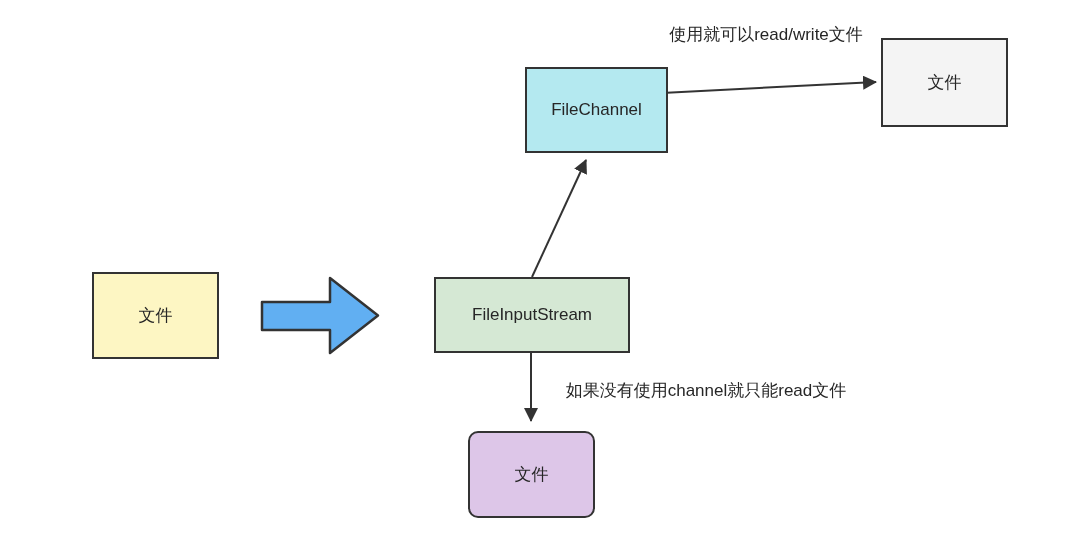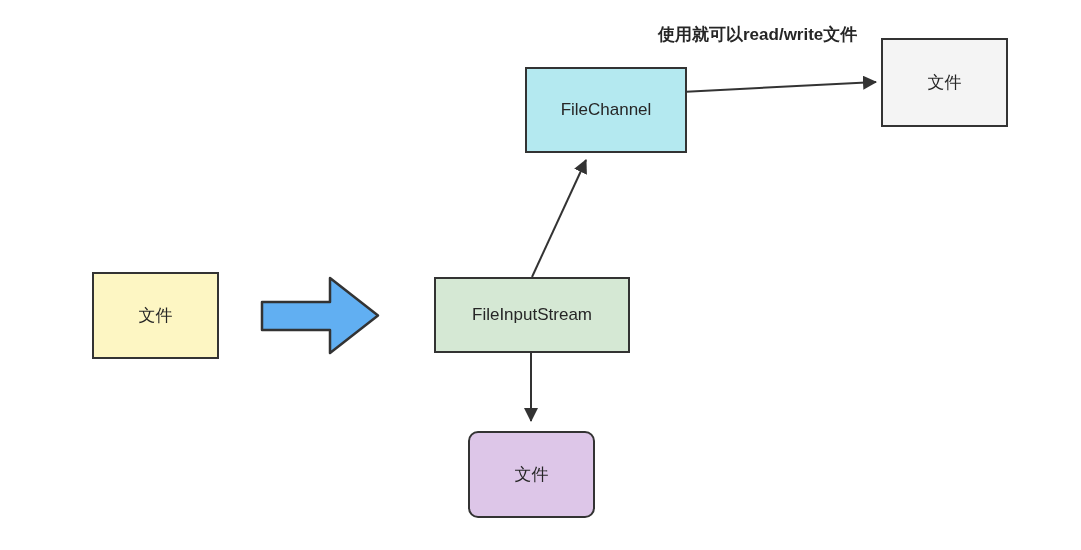--- a/index.html
+++ b/index.html
@@ -28,31 +28,31 @@
     justify-content: center;
     border: 2px solid var(--border, #333);
     font-weight: normal;
     font-size: 17px;
     color: var(--text, #262626);
     text-align: center;
   }
 
   .node-source-file   { left: 92px;  top: 272px; width: 127px; height: 87px; background: var(--source-file-fill); }
   .node-input-stream  { left: 434px; top: 277px; width: 196px; height: 76px; background: var(--file-input-stream-fill); }
-  .node-file-channel  { left: 525px; top: 67px;  width: 162px; height: 86px; background: var(--file-channel-fill); text-align: center; }
+  .node-file-channel  { left: 525px; top: 67px;  width: 143px; height: 86px; background: var(--file-channel-fill); text-align: center; }
   .node-channel-file  { left: 881px; top: 38px;  width: 127px; height: 89px; background: var(--channel-target-file-fill); }
   .node-stream-file   { left: 468px; top: 431px; width: 127px; height: 87px; background: var(--stream-target-file-fill); border-radius: 10px; }
 
   .edge-label {
     position: absolute;
-    font-weight: bold;
+    font-weight: normal;
     font-size: 17px;
     line-height: 20px;
     color: var(--text, #262626);
-    text-align: left;
+    text-align: center;
   }
   .edge-label-channel { left: 658px; top: 25px;  width: 216px; }
   .edge-label-stream  { left: 560px; top: 381px; width: 292px; }
 
   .edge-line { stroke: var(--border, #333); stroke-width: 2; fill: none; }
   .arrow-head-fill { fill: var(--border, #333); }
   .big-arrow {
     fill: var(--big-arrow-fill, #64b0f2);
     stroke: var(--border, #333);
     stroke-width: 2.5;
@@ -95,14 +95,15 @@
   <div class="node node-channel-file">
     <span>文件</span>
   </div>
 
   <div class="node node-stream-file">
     <span>文件</span>
   </div>
 
   <div class="edge-label edge-label-channel">使用就可以read/write文件</div>
 
+  <div class="edge-label edge-label-stream">如果没有使用channel就只能read文件</div>
 
 </div>
 
 </body></html>

